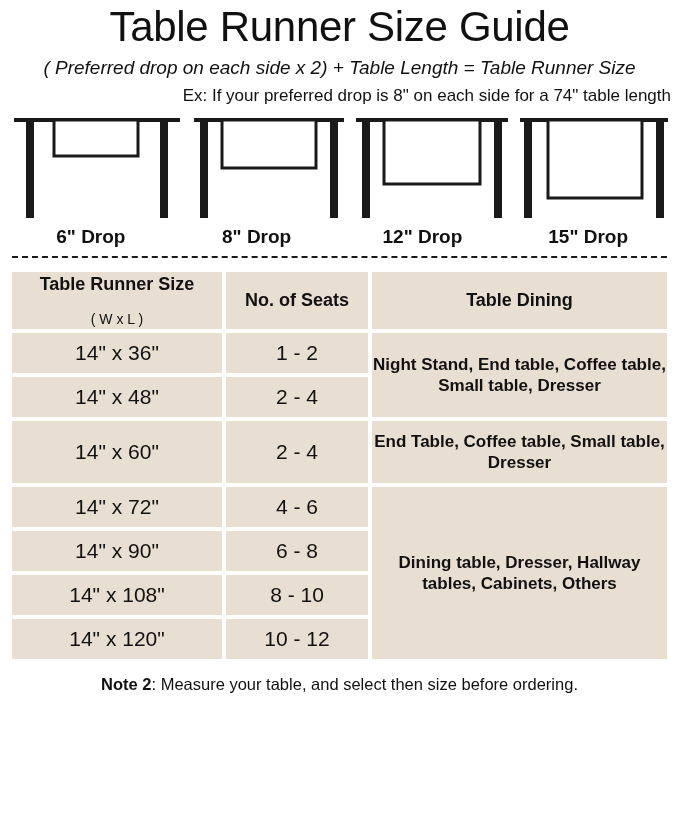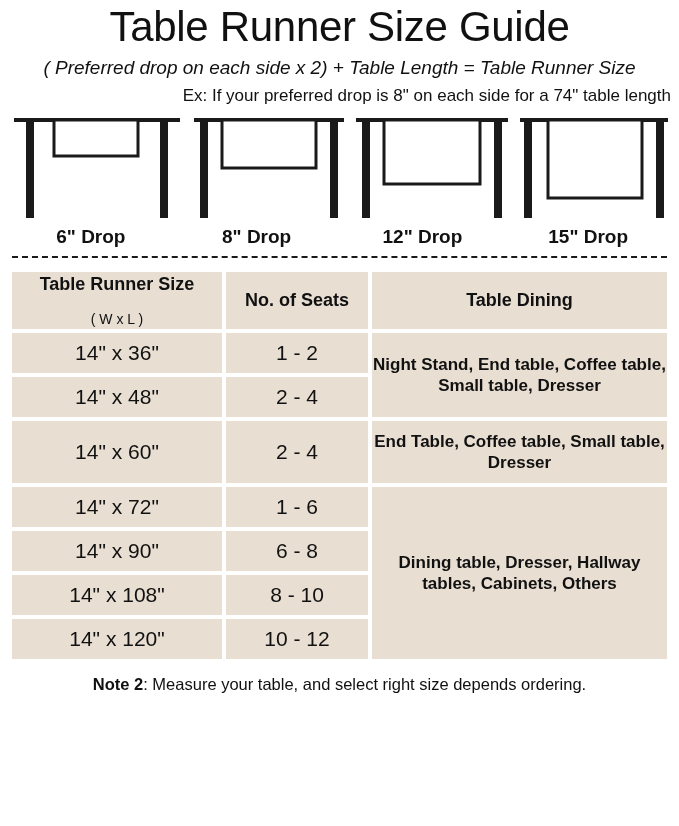--- a/index.html
+++ b/index.html
@@ -185,35 +185,35 @@
         <td class="size">14" x 48"</td>
         <td class="seats">2 - 4</td>
       </tr>
       <tr>
         <td class="size">14" x 60"</td>
         <td class="seats">2 - 4</td>
         <td class="types">End Table, Coffee table, Small table, Dresser</td>
       </tr>
       <tr>
         <td class="size">14" x 72"</td>
-        <td class="seats">1 - 6</td>
+        <td class="seats">4 - 6</td>
         <td class="types" rowspan="4">Dining table, Dresser, Hallway tables, Cabinets, Others</td>
       </tr>
       <tr>
         <td class="size">14" x 90"</td>
         <td class="seats">6 - 8</td>
       </tr>
       <tr>
         <td class="size">14" x 108"</td>
         <td class="seats">8 - 10</td>
       </tr>
       <tr>
         <td class="size">14" x 120"</td>
         <td class="seats">10 - 12</td>
       </tr>
     </tbody>
   </table>
 
   <div class="notes">
-    <p><b>Note 2</b><span>: Measure your table, and select right size depends ordering.</span></p>
+    <p><b>Note 2</b><span>: Measure your table, and select then size before ordering.</span></p>
   </div>
 
 </div>
 
 </body></html>

